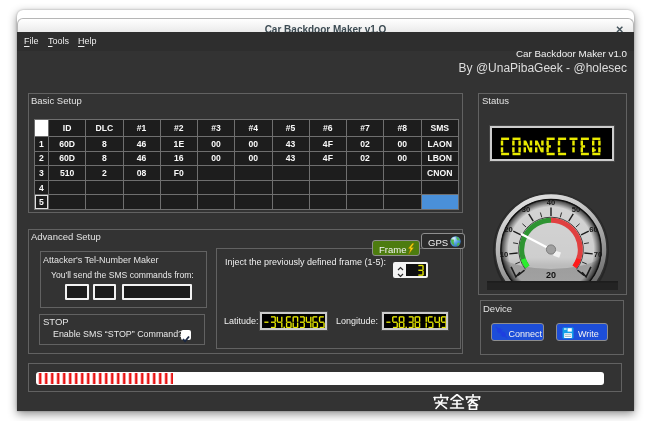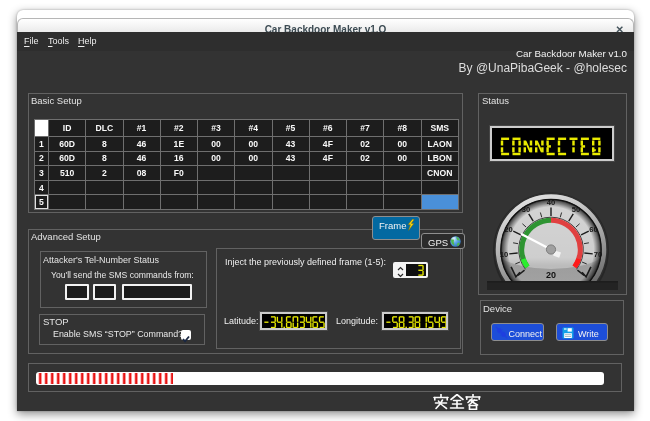--- a/index.html
+++ b/index.html
@@ -298,21 +298,21 @@
         <rect x="2.2" y="6.2" width="7.6" height="4.8" fill="#ffffff"></rect>
         <rect x="3" y="7.3" width="6" height="0.9" fill="#9ab2bd"></rect>
         <rect x="3" y="9" width="6" height="0.9" fill="#9ab2bd"></rect>
       </svg>
       <span style="position:absolute;left:21px;top:4.5px;font-size:9px">Write</span>
     </div>
 
     <div class="frame" style="left:11px;top:197px;width:435px;height:125px"></div>
     <div class="flabel" style="left:14px;top:199px">Advanced Setup</div>
 
-    <div class="btn" style="left:355px;top:184px;width:48px;height:24px;z-index:3;background:#0369a1">
+    <div class="btn" style="left:355px;top:208px;width:48px;height:16px;z-index:3;background:#4d7c0f">
       <span style="position:absolute;left:6px;top:3px">Frame</span>
       <svg width="8" height="12" viewBox="0 0 8 12" style="position:absolute;right:4px;top:2px">
         <polygon points="5.4,0.2 1.2,5.6 3.4,5.8 1.6,11.4 6.8,4.6 4.3,4.4 7.2,0.4" fill="#f8d810" stroke="#8a6a00" stroke-width="0.5"></polygon>
       </svg>
     </div>
     <div class="btn" style="left:404px;top:201px;width:44px;height:16px;z-index:3;background:#2b2b2b">
       <span style="position:absolute;left:6px;top:3px">GPS</span>
       <svg width="11" height="11" viewBox="0 0 11 11" style="position:absolute;right:3px;top:2px">
         <defs>
             <radialGradient id="glb" cx="0.35" cy="0.3" r="0.8">
@@ -323,21 +323,21 @@
           </defs>
         <circle cx="5.5" cy="5.5" r="5.2" fill="url(#glb)"></circle>
         <path d="M1.2,3.2 C2.8,1.8 4.6,3.6 3.8,5.2 C3.2,6.5 4.8,7.6 4.2,9.6 L2.2,8 C1.1,6.8 0.9,4.8 1.2,3.2 Z" fill="#4fb848" opacity="0.95"></path>
         <path d="M6.6,0.8 C8.6,1.6 9.8,3.4 9.9,4.8 C8.8,4.2 7.4,4.8 6.9,3.4 C6.5,2.4 6.2,1.4 6.6,0.8 Z" fill="#4fb848" opacity="0.95"></path>
         <path d="M8,6.8 C9.4,6.4 10,7 9.4,8.4 C8.5,9.7 7.4,10 6.9,9.4 C6.9,8.4 7.4,7.3 8,6.8 Z" fill="#4fb848" opacity="0.95"></path>
         <ellipse cx="3.6" cy="2.4" rx="2.2" ry="1.1" fill="#fff" opacity="0.45" transform="rotate(-20 3.6 2.4)"></ellipse>
       </svg>
     </div>
 
     <div class="frame" style="left:23px;top:219px;width:167px;height:57px"></div>
-    <div class="flabel" style="left:26px;top:223px;font-size:9px">Attacker's Tel-Number Status</div>
+    <div class="flabel" style="left:26px;top:223px;font-size:9px">Attacker's Tel-Number Maker</div>
     <div style="position:absolute;left:34px;top:238px;color:#e8e8e8;font-size:8.6px">You'll send the SMS commands from:</div>
     <div class="ibox" style="left:48px;top:252px;width:24px;height:16px"></div>
     <div class="ibox" style="left:76px;top:252px;width:23px;height:16px"></div>
     <div class="ibox" style="left:105px;top:252px;width:70px;height:16px"></div>
 
     <div class="frame" style="left:22px;top:282px;width:166px;height:31px"></div>
     <div class="flabel" style="left:26px;top:284px">STOP</div>
     <div style="position:absolute;left:36px;top:297px;color:#e8e8e8;font-size:8.9px">Enable SMS “STOP” Command?</div>
     <div style="position:absolute;left:164px;top:298px;width:10px;height:10px;background:#fff;border-radius:2px">
       <svg width="10" height="10" viewBox="0 0 11 11">

